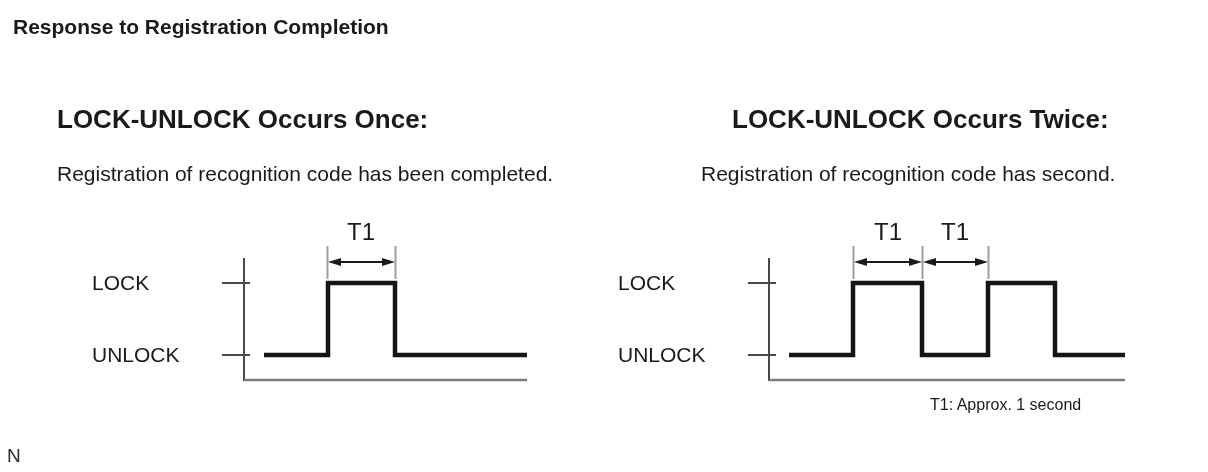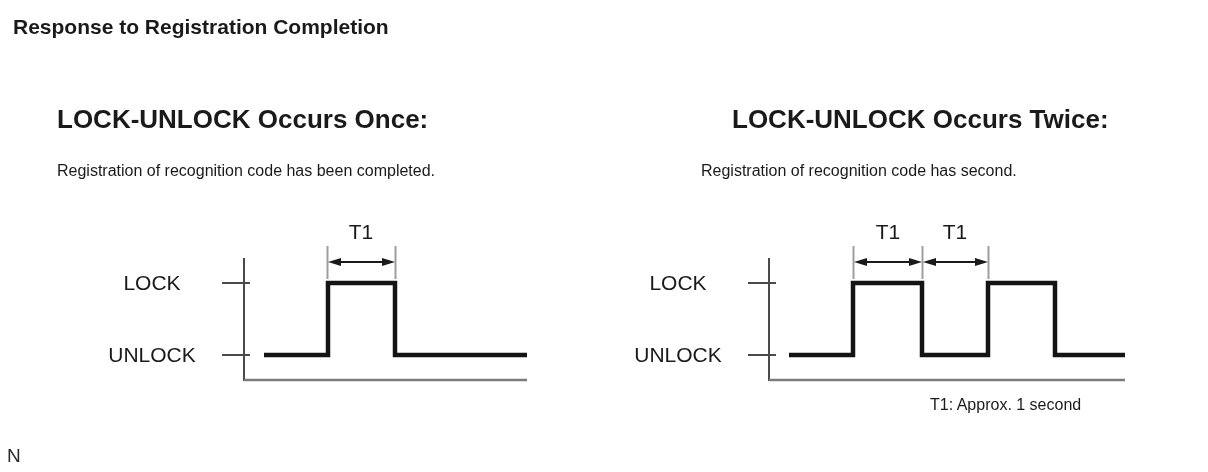--- a/index.html
+++ b/index.html
@@ -21,33 +21,33 @@
     font-size: 21px; font-weight: bold;
     line-height: 1.2;
   }
   .heading {
     top: 104px;
     font-size: 26px; font-weight: bold;
     line-height: 1.2;
   }
   .desc {
     top: 161px;
-    font-size: 16px;
+    font-size: 21px;
     line-height: 1.2;
   }
   .sig {
     width: 120px;
     font-size: 21px;
     line-height: 24px;
-    text-align: center;
+    text-align: left;
   }
   .t1 {
     top: 220px;
     width: 60px;
-    font-size: 21px;
+    font-size: 24px;
     line-height: 24px;
     text-align: center;
   }
   .note {
     left: 930px; top: 395px;
     font-size: 16px;
     line-height: 1.2;
   }
   .marker {
     left: 7px; top: 446px;

